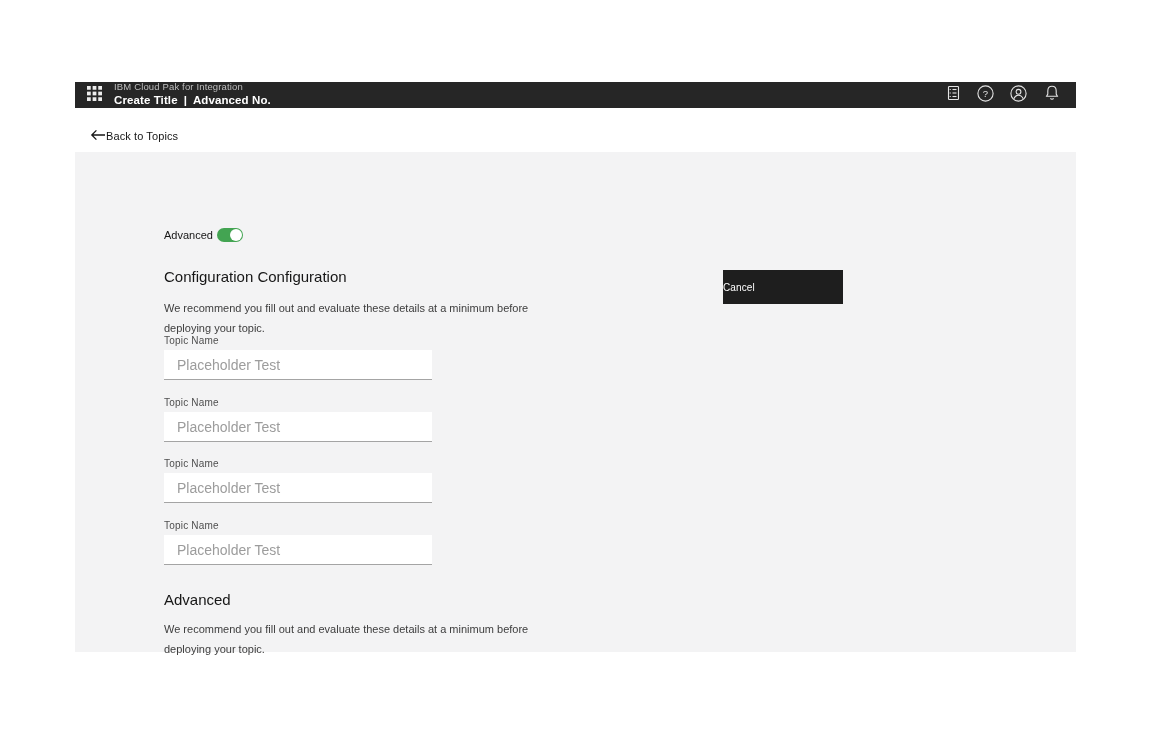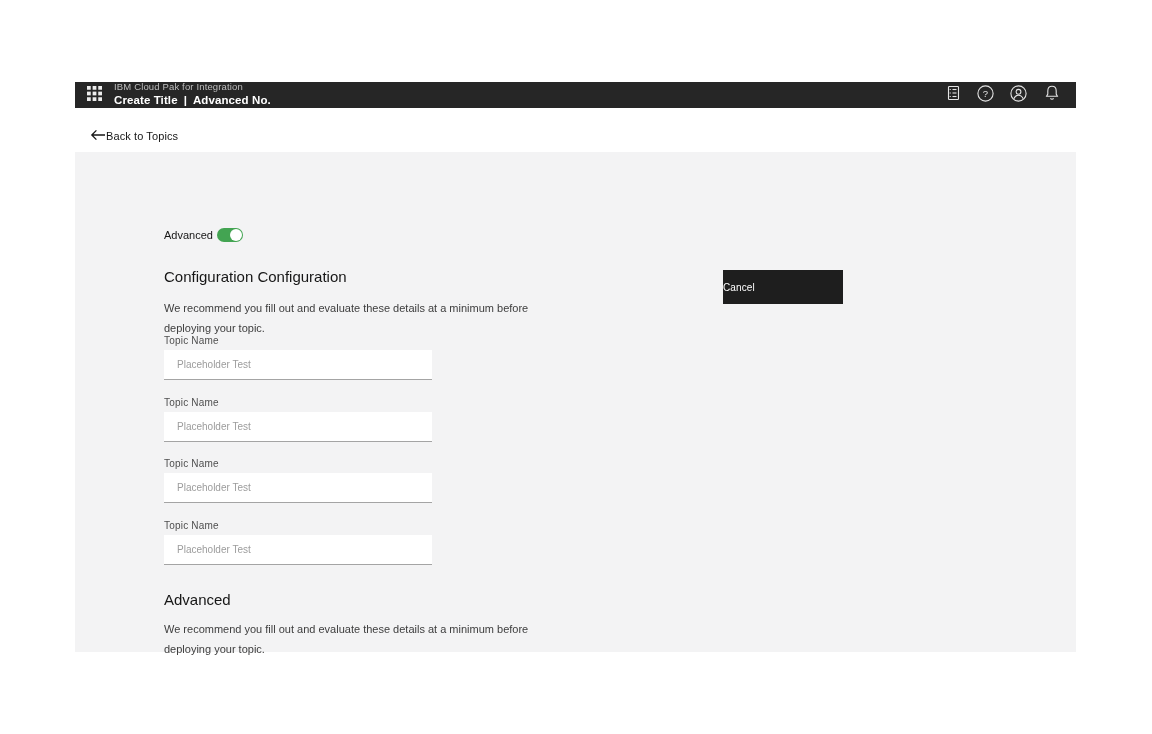--- a/index.html
+++ b/index.html
@@ -55,21 +55,21 @@
     text-align:left; padding-left:0; cursor:pointer; letter-spacing:0.1px;
   }
   .btn-cancel { left:648px; background:#1e1e1e; }
   .btn-add { left:780px; background:#2a6af3; }
 
   .field { position:absolute; left:89px; width:268px; }
   .field-1 { top:183px; } .field-2 { top:245px; } .field-3 { top:306px; } .field-4 { top:368px; }
   .field-label { display:block; font-size:10px; color:#4f4f4f; margin-bottom:4px; letter-spacing:0.2px; }
   .text-input {
     width:268px; height:30px; background:#ffffff; border:none; border-bottom:1px solid #a4a4a4;
-    padding:0 13px; font-family:"Liberation Sans", sans-serif; font-size:10px; color:#161616; outline:none;
+    padding:0 13px; font-family:"Liberation Sans", sans-serif; font-size:14px; color:#161616; outline:none;
   }
   .text-input::placeholder { color:#9c9c9c; }
 </style>
 </head>
 <body>
 
 <div class="canvas">
 
   <div class="app-header">
     <div class="switcher-btn">

